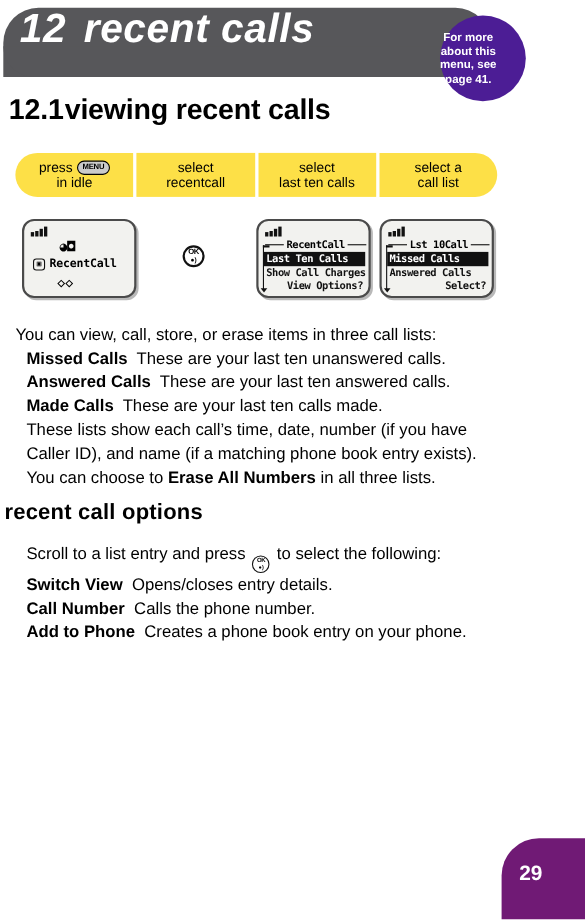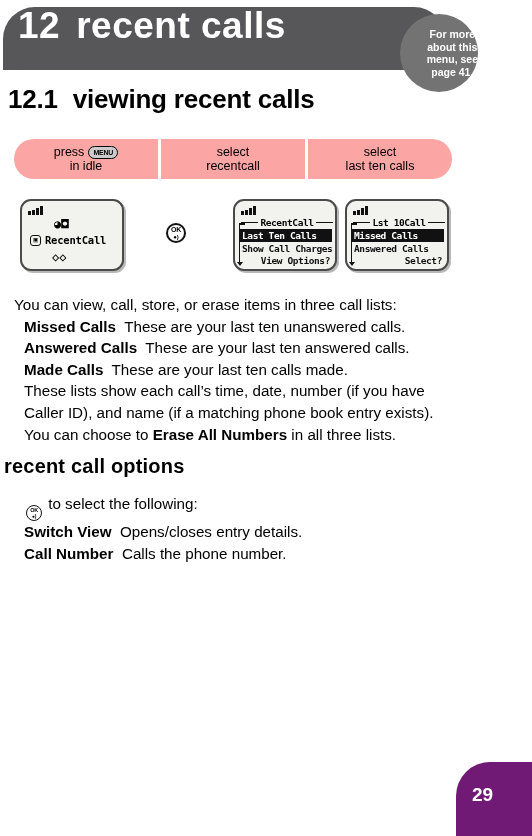--- a/index.html
+++ b/index.html
@@ -30,61 +30,62 @@
   }
   #chapter-title {
     position: absolute;
     left: 18px; top: 5px;
     font-size: 37px;
     font-weight: bold;
     color: #ffffff;
     letter-spacing: 0.5px;
     white-space: nowrap;
     z-index: 2;
+    font-style: italic;
   }
   #chapter-title .num { margin-right: 16px; }
 
   #more-info-bubble {
     position: absolute;
     left: 400px; top: 14px;
     width: 78px; height: 78px;
     border-radius: 50%;
-    background: #737373;
+    background: #4c1d95;
     color: #ffffff;
     display: flex;
     align-items: center;
-    justify-content: flex-end;
+    justify-content: flex-start;
     text-align: center;
     font-size: 10.5px;
     font-weight: bold;
     line-height: 12.5px;
     z-index: 3;
   }
 
   
   #section-heading {
     position: absolute;
     left: 8px; top: 84px;
     font-size: 26px;
     font-weight: bold;
     letter-spacing: -0.2px;
     white-space: nowrap;
   }
-  #section-heading .sec-num { margin-right: 15px; }
+  #section-heading .sec-num { margin-right: 1px; }
 
   
   #step-bar {
     position: absolute;
     left: 14px; top: 139px;
     width: 438px; height: 40px;
     display: flex;
     gap: 3px;
   }
   .step-cell {
-    background: #fca5a5;
+    background: #fde047;
     flex: 1 1 0;
     display: flex;
     flex-direction: column;
     align-items: center;
     justify-content: center;
     font-size: 12.5px;
     line-height: 14px;
     color: #000;
     text-align: center;
     padding: 0 2px;
@@ -284,20 +285,24 @@
   <div class="step-cell">
     <div class="step-line">select</div>
     <div class="step-line">recentcall</div>
   </div>
 
   <div class="step-cell">
     <div class="step-line">select</div>
     <div class="step-line">last ten calls</div>
   </div>
 
+  <div class="step-cell">
+    <div class="step-line">select a</div>
+    <div class="step-line">call list</div>
+  </div>
 
 </div>
 
 <div id="screens-row">
 
   <div class="phone-screen" id="screen-idle">
     <div class="signal-bars">
       <i></i>
         <i></i>
         <i></i>
@@ -380,36 +385,41 @@
     <span>You can choose to </span><b>Erase All Numbers</b><span> in all three lists.</span>
   </div>
 
 </div>
 
 <div id="subsection-heading">recent call options</div>
 
 <div id="body-block-2">
 
   <div class="copy-line">
+    <span>Scroll to a list entry and press</span>
     <span class="ok-inline">
       <span class="ok-txt">OK</span>
       <span class="ok-sub">●)</span>
     </span>
     <span>to select the following:</span>
   </div>
 
   <div class="copy-line">
     <b>Switch View</b>&nbsp;
     <span>Opens/closes entry details.</span>
   </div>
 
   <div class="copy-line">
     <b>Call Number</b>&nbsp;
     <span>Calls the phone number.</span>
   </div>
 
+  <div class="copy-line">
+    <b>Add to Phone</b>&nbsp;
+    <span>Creates a phone book entry on your phone.</span>
+  </div>
 
 
 </div>
 
 <div id="page-number-badge">
   <span id="page-number-text">29</span>
 </div>
 
 </body></html>

